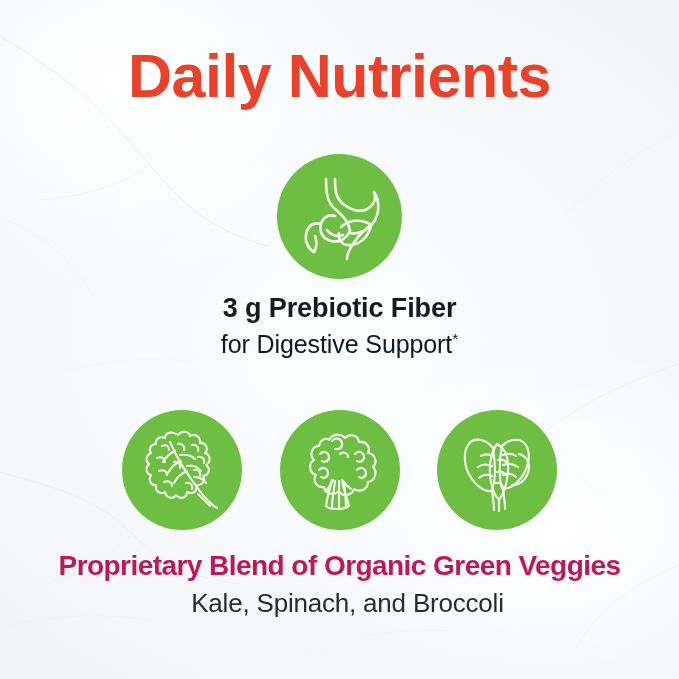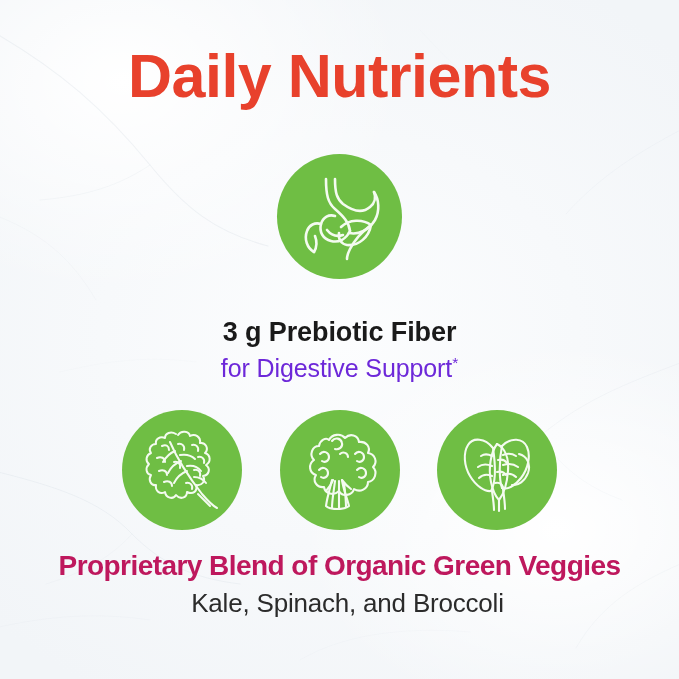--- a/index.html
+++ b/index.html
@@ -77,33 +77,32 @@
 
   .circle svg { display: block; overflow: visible; }
 
   
   .fiber-block {
     position: absolute;
     top: 291px;
     left: 0;
     width: 679px;
     text-align: center;
-    margin-top: 24px;
   }
   .fiber-main {
     font-size: 27px;
     font-weight: 700;
     color: #1a1a1a;
     line-height: 1.28;
     letter-spacing: -0.1px;
   }
   .fiber-sub {
     font-size: 25px;
     font-weight: 400;
-    color: #6d28d9;
+    color: #0f172a;
     line-height: 1.3;
     letter-spacing: -0.1px;
     margin-top: 2px;
   }
   .sup-star {
     font-size: 0.62em;
     vertical-align: super;
     line-height: 0;
   }
 

